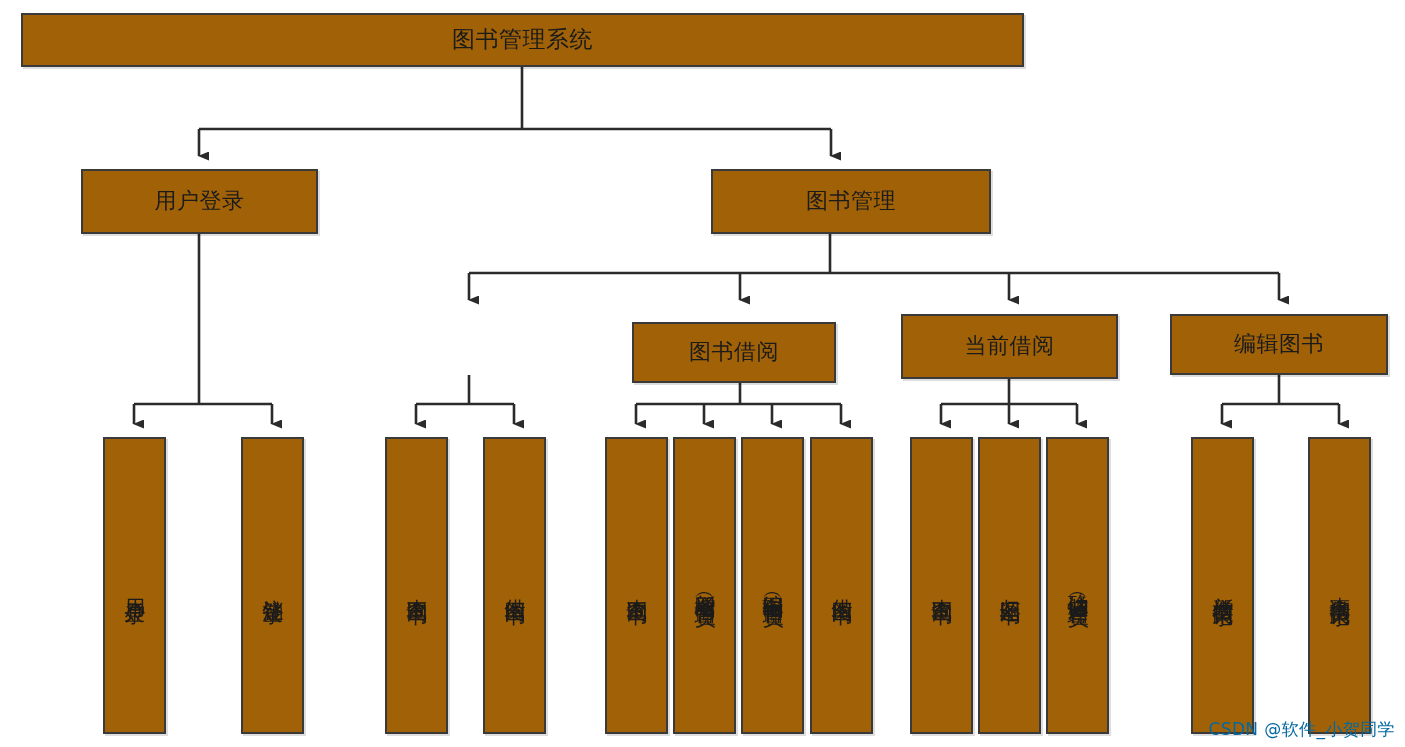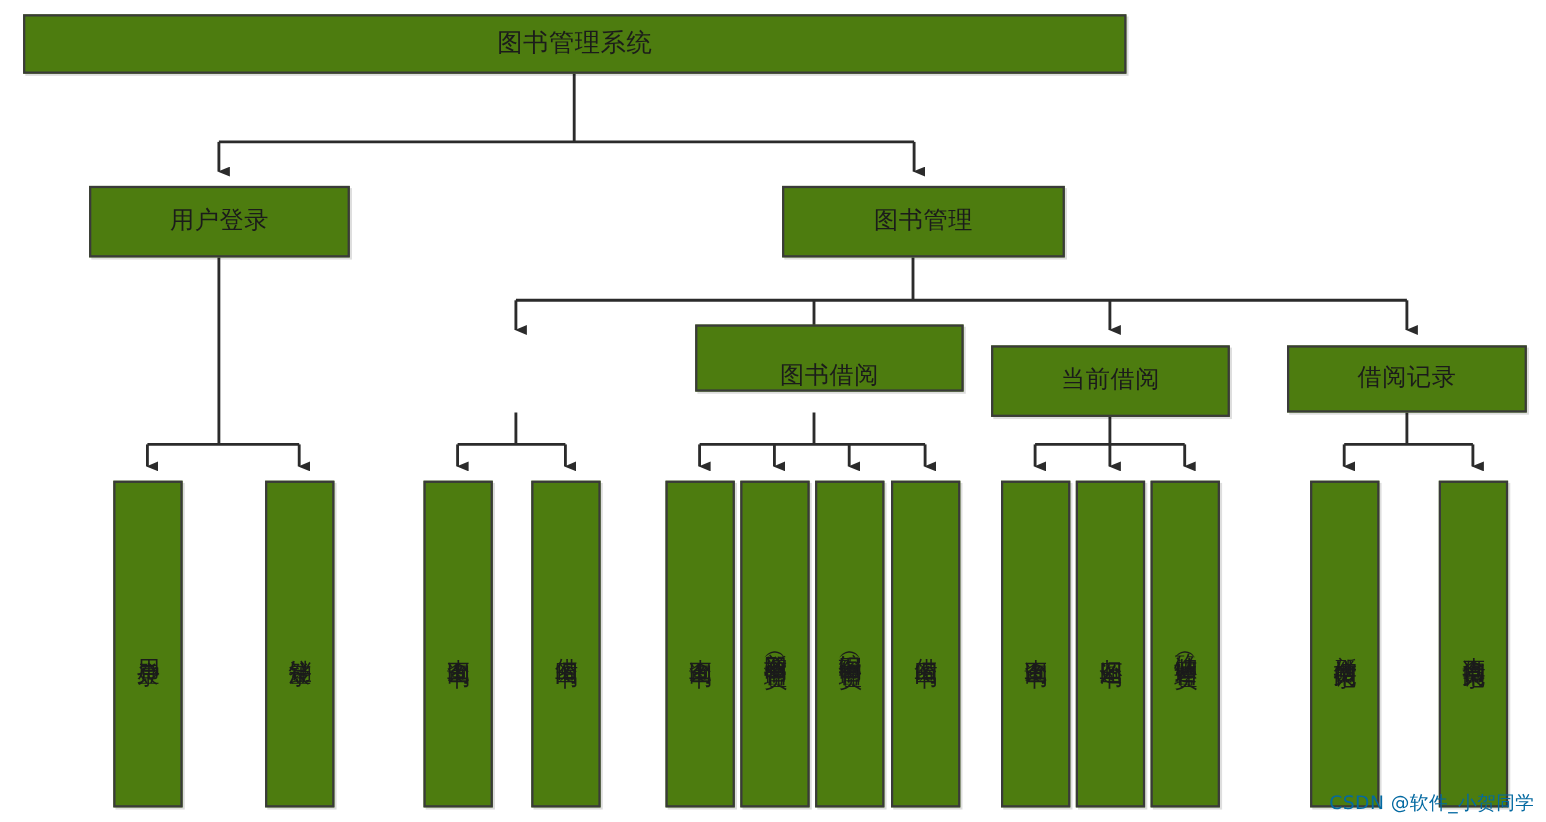--- a/index.html
+++ b/index.html
@@ -22,21 +22,21 @@
     left: 0;
     top: 0;
     width: 1405px;
     height: 747px;
     pointer-events: none;
   }
   .node {
     position: absolute;
     box-sizing: border-box;
     border: 2.5px solid #3a3a3a;
-    background: #4d7c0f;
+    background: #a16207;
     box-shadow: 2px 2px 0 rgba(0,0,0,0.13);
     display: flex;
     align-items: center;
     justify-content: center;
     color: #1b1b1b;
   }
   .node-h {
     font-size: 22px;
     letter-spacing: 0.5px;
     line-height: 1.1;
@@ -124,32 +124,32 @@
     </g>
   </svg>
 
   <div class="node node-h node-root" style="left:21px; top:13px; width:1003px; height:54px;">
     <span>图书管理系统</span>
   </div>
 
   <div class="node node-h" style="left:81px; top:169px; width:237px; height:65px;">
     <span>用户登录</span>
   </div>
-  <div class="node node-h" style="left:711px; top:169px; width:257px; height:65px;">
+  <div class="node node-h" style="left:711px; top:169px; width:280px; height:65px;">
     <span>图书管理</span>
   </div>
 
-  <div class="node node-h" style="left:632px; top:295px; width:244px; height:61px;align-items:flex-end;">
+  <div class="node node-h" style="left:632px; top:322px; width:204px; height:61px;">
     <span>图书借阅</span>
   </div>
   <div class="node node-h" style="left:901px; top:314px; width:217px; height:65px;">
     <span>当前借阅</span>
   </div>
   <div class="node node-h" style="left:1170px; top:314px; width:218px; height:61px;">
-    <span>借阅记录</span>
+    <span>编辑图书</span>
   </div>
 
   <div class="node node-v" style="left:103px; top:437px; width:63px; height:297px;">
     <span class="vlabel">用户登录</span>
   </div>
   <div class="node node-v" style="left:241px; top:437px; width:63px; height:297px;">
     <span class="vlabel">注销登录</span>
   </div>
 
   <div class="node node-v" style="left:385px; top:437px; width:63px; height:297px;">

